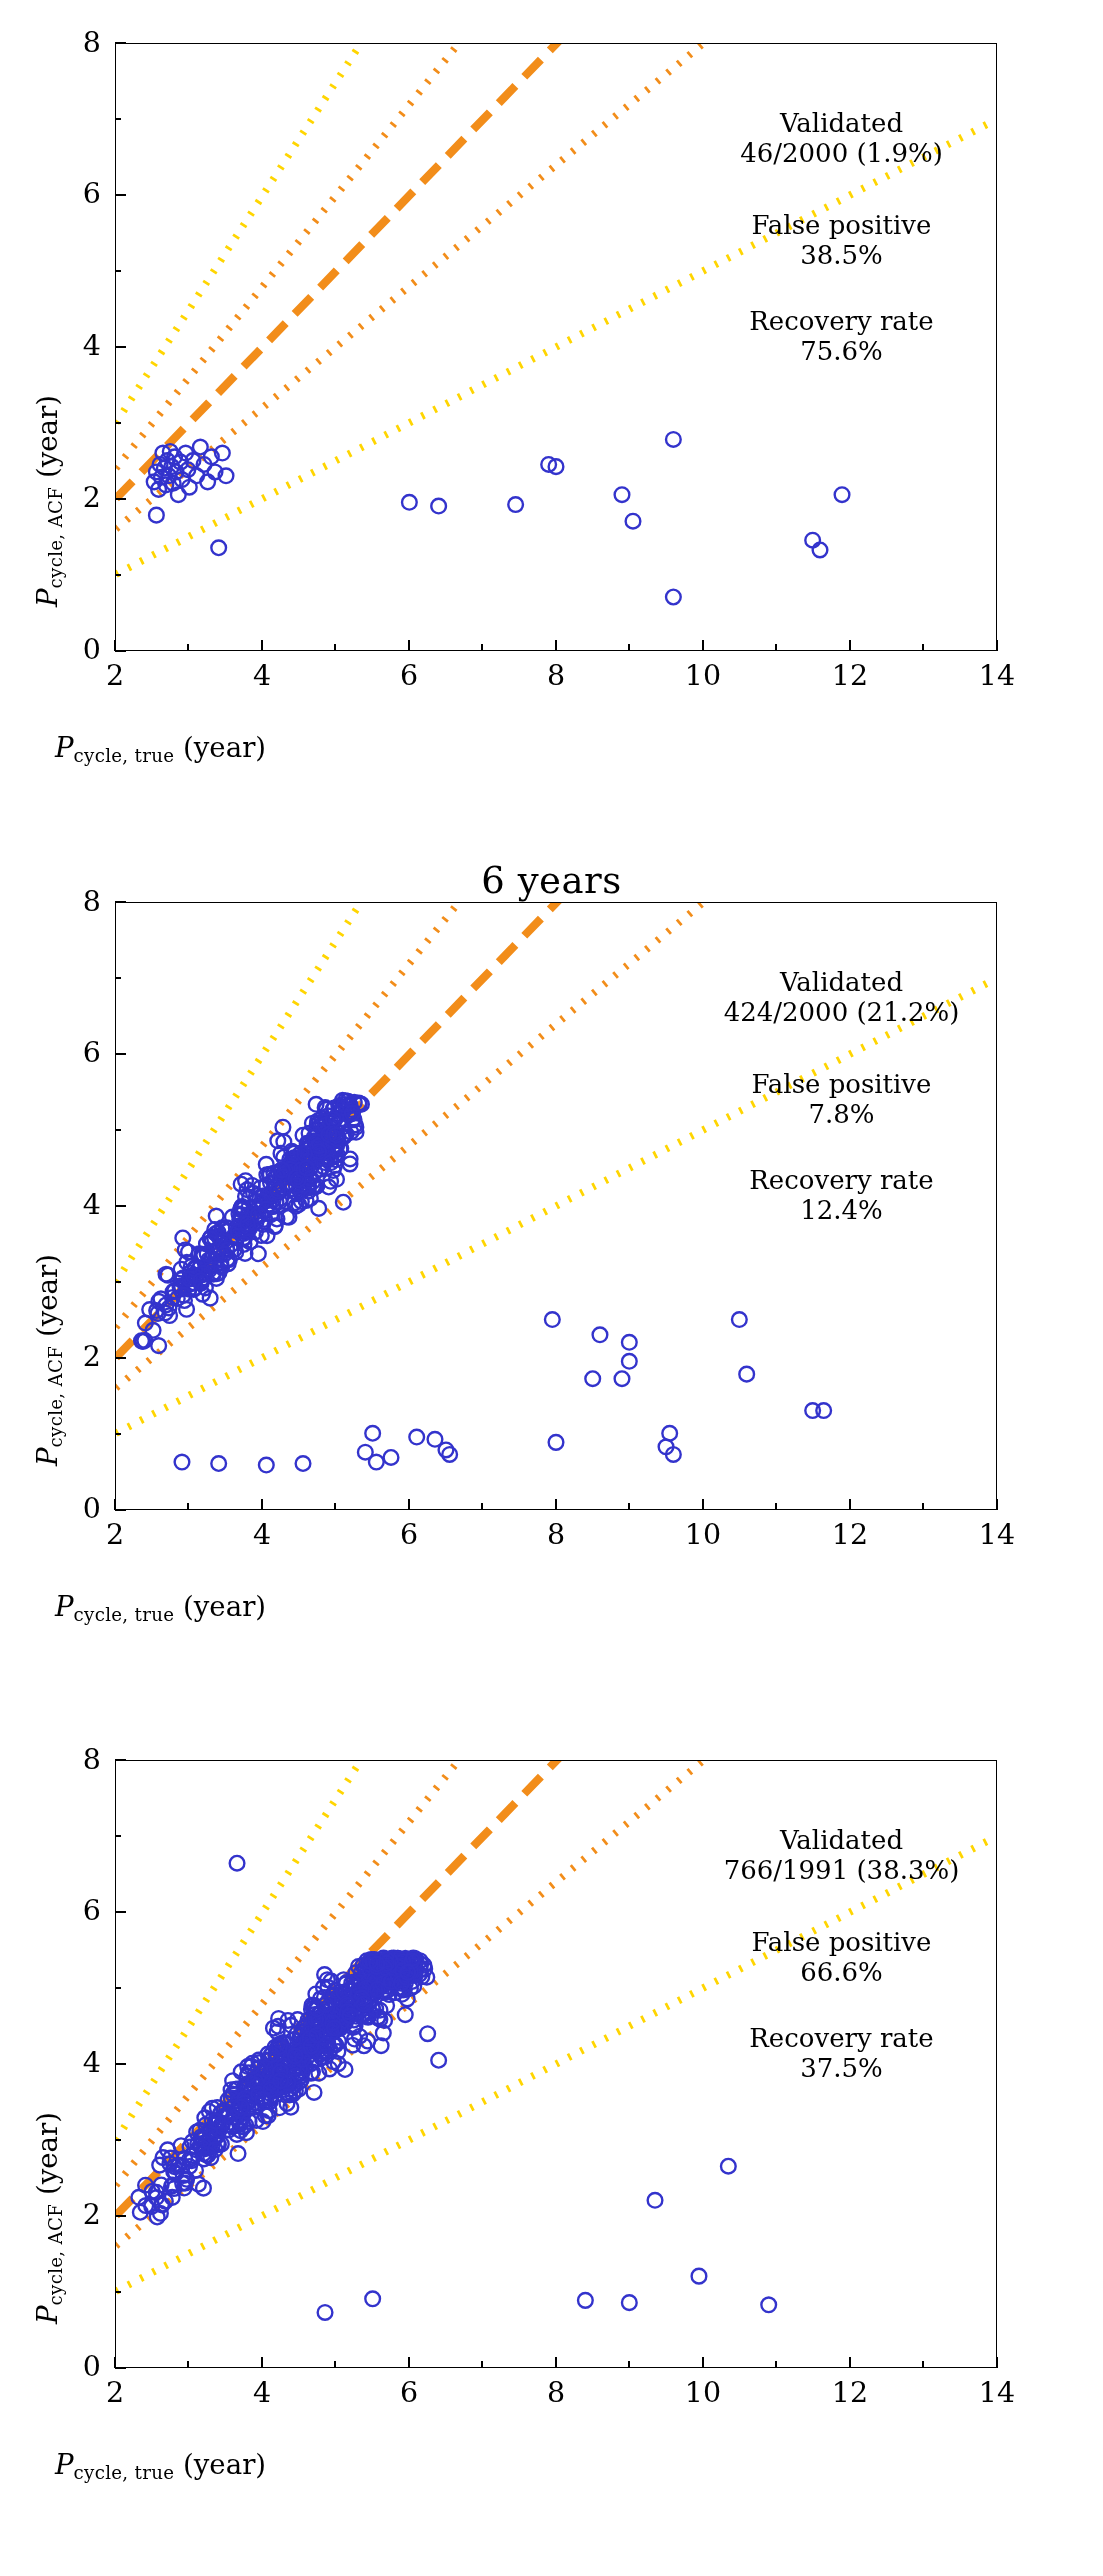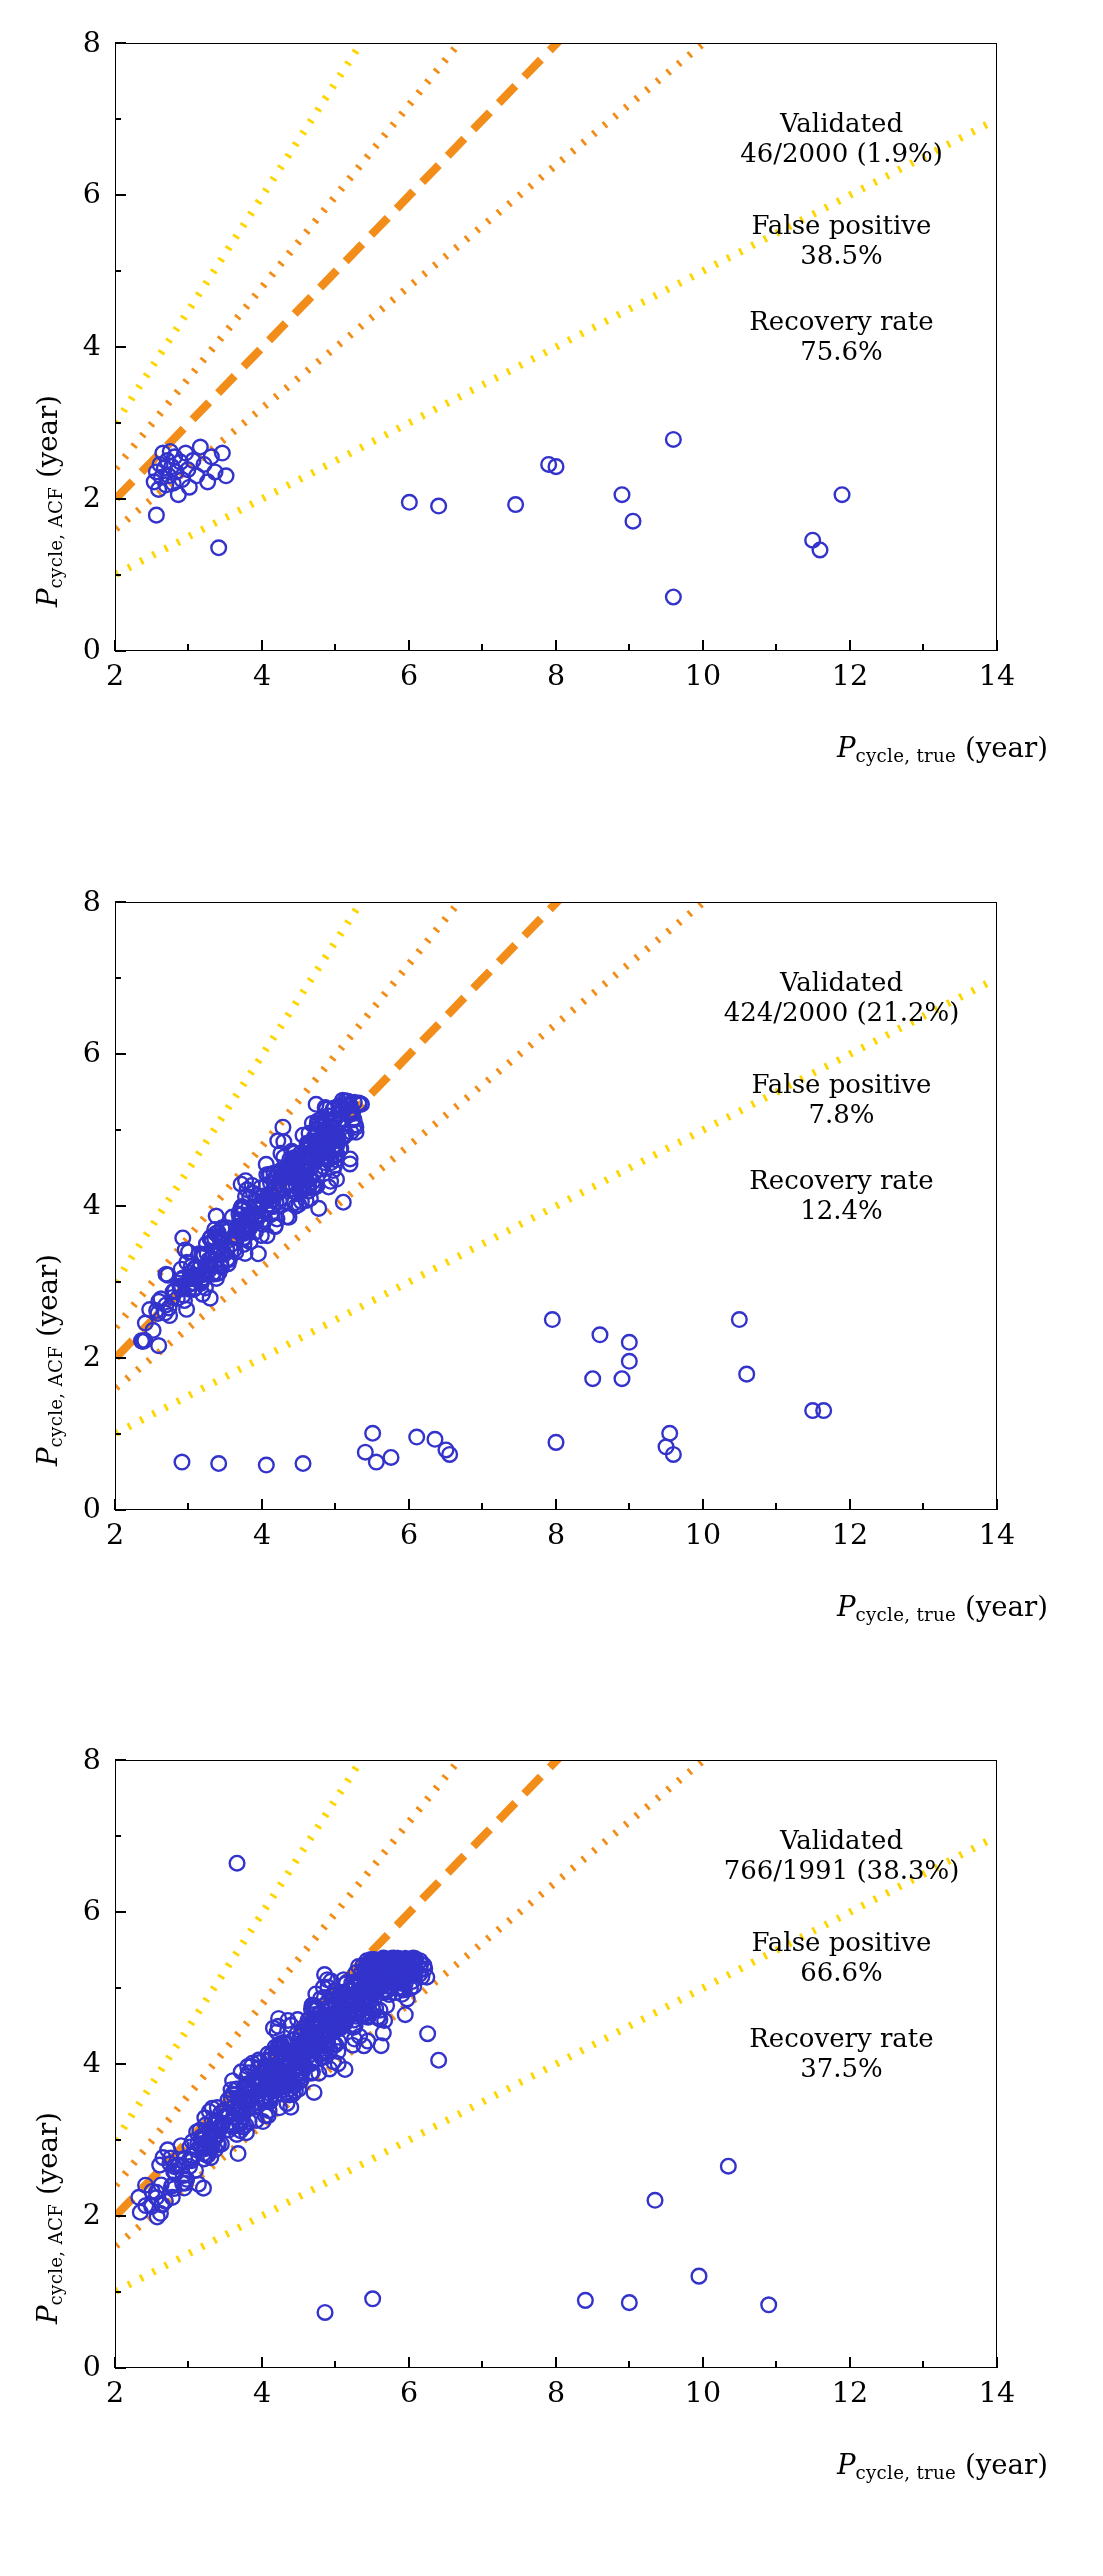--- a/index.html
+++ b/index.html
@@ -6,21 +6,21 @@
   body{width:1103px;height:2576px;font-family:"DejaVu Serif",serif;color:#000;}
   .page{position:relative;width:1103px;height:2576px;}
   .panel{position:relative;width:1103px;height:859px;}
   .title{position:absolute;left:0;top:0;width:1103px;text-align:center;
          font-size:37px;font-family:"DejaVu Serif",serif;letter-spacing:0.5px;}
   .plotbox{position:absolute;left:115px;top:43px;width:882px;height:608px;
            border:1.8px solid #000;box-sizing:border-box;background:#fff;overflow:hidden;}
   .plotsvg{position:absolute;left:0;top:0;width:100%;height:100%;display:block;}
   
   .ytick{position:absolute;left:-11px;width:11px;height:1.8px;background:#000;}
-  .axtitle-x{position:absolute;left:0;width:1103px;text-align:right;font-size:27.6px;}
+  .axtitle-x{position:absolute;left:0;width:1103px;text-align:left;font-size:27.6px;}
   .axtitle-y{position:absolute;font-size:27.6px;white-space:nowrap;
              transform:rotate(-90deg);transform-origin:left top;}
   .mathP{font-style:italic;font-family:"DejaVu Serif",serif;}
   .sub{font-size:0.66em;vertical-align:-0.28em;font-style:normal;letter-spacing:0.3px;}
   .annblock{position:absolute;width:303px;text-align:center;font-size:26px;line-height:1.16;}
 </style>
 </head>
 <body>
 
 <div class="page">
@@ -133,20 +133,21 @@
     </div>
     <div class="axtitle-x" style="top:731px;left:55px;width:993px;">
       <span class="mathP">P</span><span class="sub">cycle, true</span>&nbsp;<span>(year)</span>
     </div>
     <div class="axtitle-y" style="left:31px;top:607px;">
       <span class="mathP">P</span><span class="sub">cycle, ACF</span>&nbsp;<span>(year)</span>
     </div>
   </div>
 
   <div class="panel" style="top: 859px; position: absolute; left: 0px;">
+    <div class="title">6 years</div>
     <div class="plotbox">
       <svg class="plotsvg" viewBox="0 0 959 661" preserveAspectRatio="none" id="svg1">
           <line x1="0" y1="413.125" x2="959" y2="-1074.125" stroke="#ffd500" stroke-width="8" stroke-dasharray="3 12" stroke-linecap="butt"></line>
           <line x1="0" y1="578.375" x2="959" y2="82.625" stroke="#ffd500" stroke-width="8" stroke-dasharray="3 12" stroke-linecap="butt"></line>
           <line x1="0" y1="462.70000000000005" x2="959" y2="-727.1000000000001" stroke="#f28d1a" stroke-width="8" stroke-dasharray="3 12" stroke-linecap="butt"></line>
           <line x1="0" y1="528.8" x2="959" y2="-264.4000000000001" stroke="#f28d1a" stroke-width="8" stroke-dasharray="3 12" stroke-linecap="butt"></line>
           <line x1="0" y1="495.75" x2="959" y2="-495.75" stroke="#f28d1a" stroke-width="9" stroke-dasharray="26 14" stroke-linecap="butt"></line>
           <g fill="none" stroke="#3333cc" stroke-width="2.6">
             <circle cx="242.1" cy="256.0" r="8"></circle>
             <circle cx="53.7" cy="447.0" r="8"></circle>

